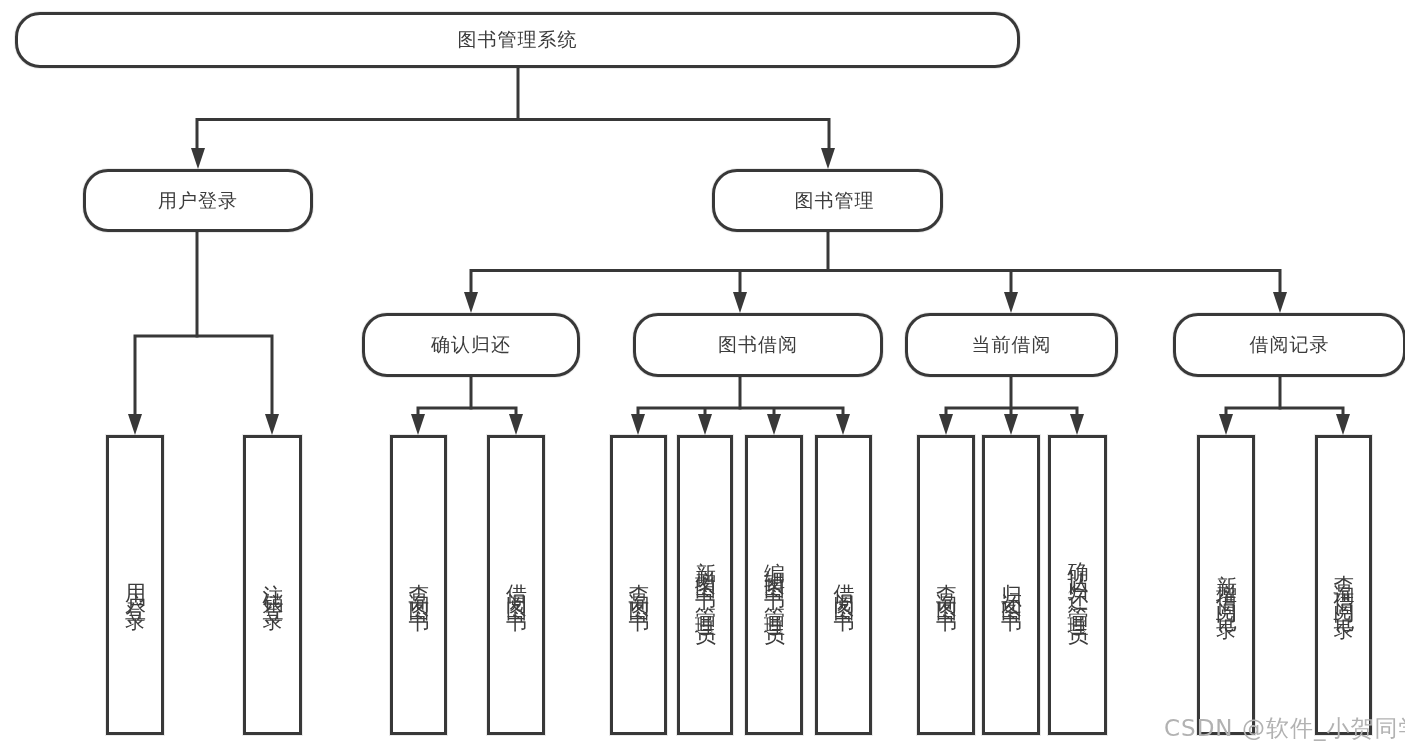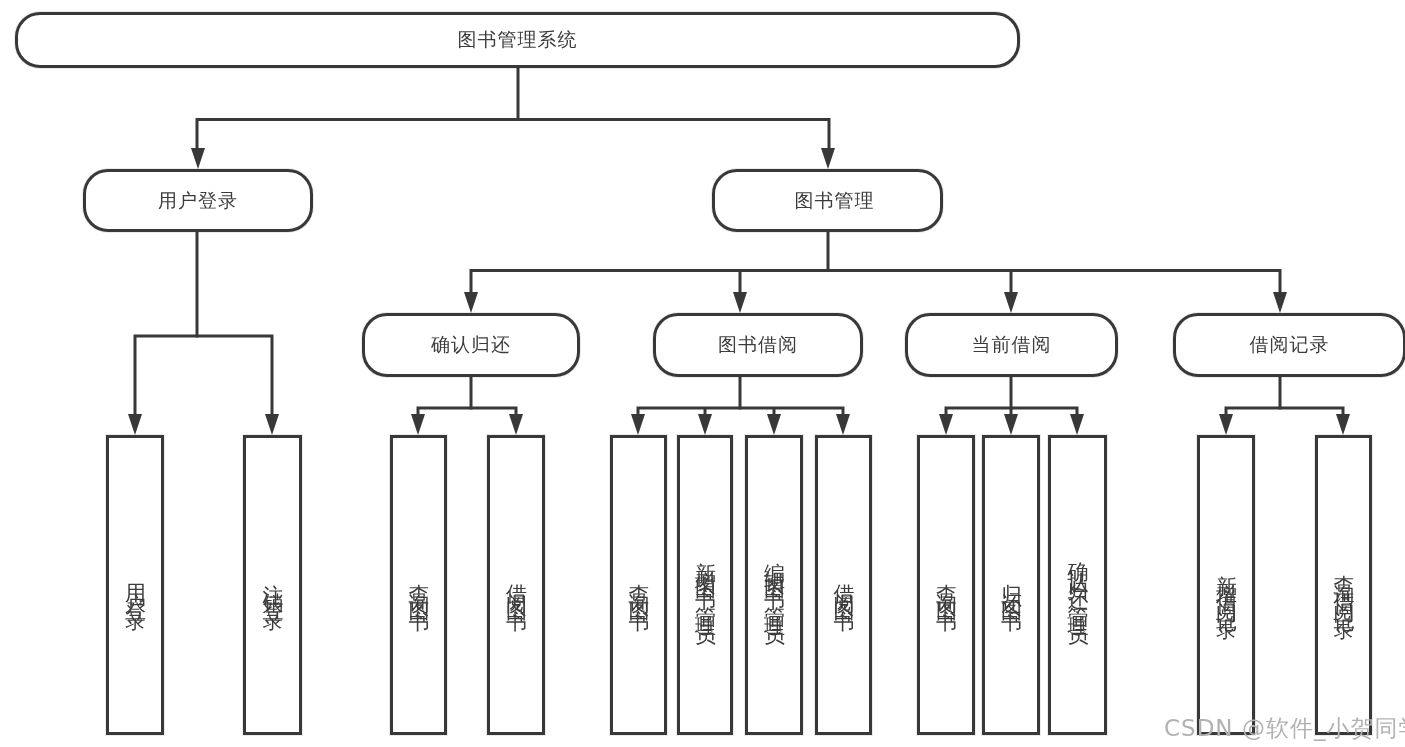--- a/index.html
+++ b/index.html
@@ -113,21 +113,21 @@
   <div class="node h-node" style="left:83px; top:169px; width:230px; height:63px;">
     <span>用户登录</span>
   </div>
   <div class="node h-node" style="left:712px; top:169px; width:231px; height:63px;padding-left:14px;">
     <span>图书管理</span>
   </div>
 
   <div class="node h-node" style="left:362px; top:313px; width:218px; height:64px;">
     <span>确认归还</span>
   </div>
-  <div class="node h-node" style="left:633px; top:313px; width:210px; height:64px;margin-left:20px;">
+  <div class="node h-node" style="left:633px; top:313px; width:250px; height:64px;">
     <span>图书借阅</span>
   </div>
   <div class="node h-node" style="left:905px; top:313px; width:213px; height:64px;">
     <span>当前借阅</span>
   </div>
   <div class="node h-node" style="left:1173px; top:313px; width:233px; height:64px;">
     <span>借阅记录</span>
   </div>
 
   <div class="node v-node" style="left:106px; top:435px; width:58px; height:300px;">

